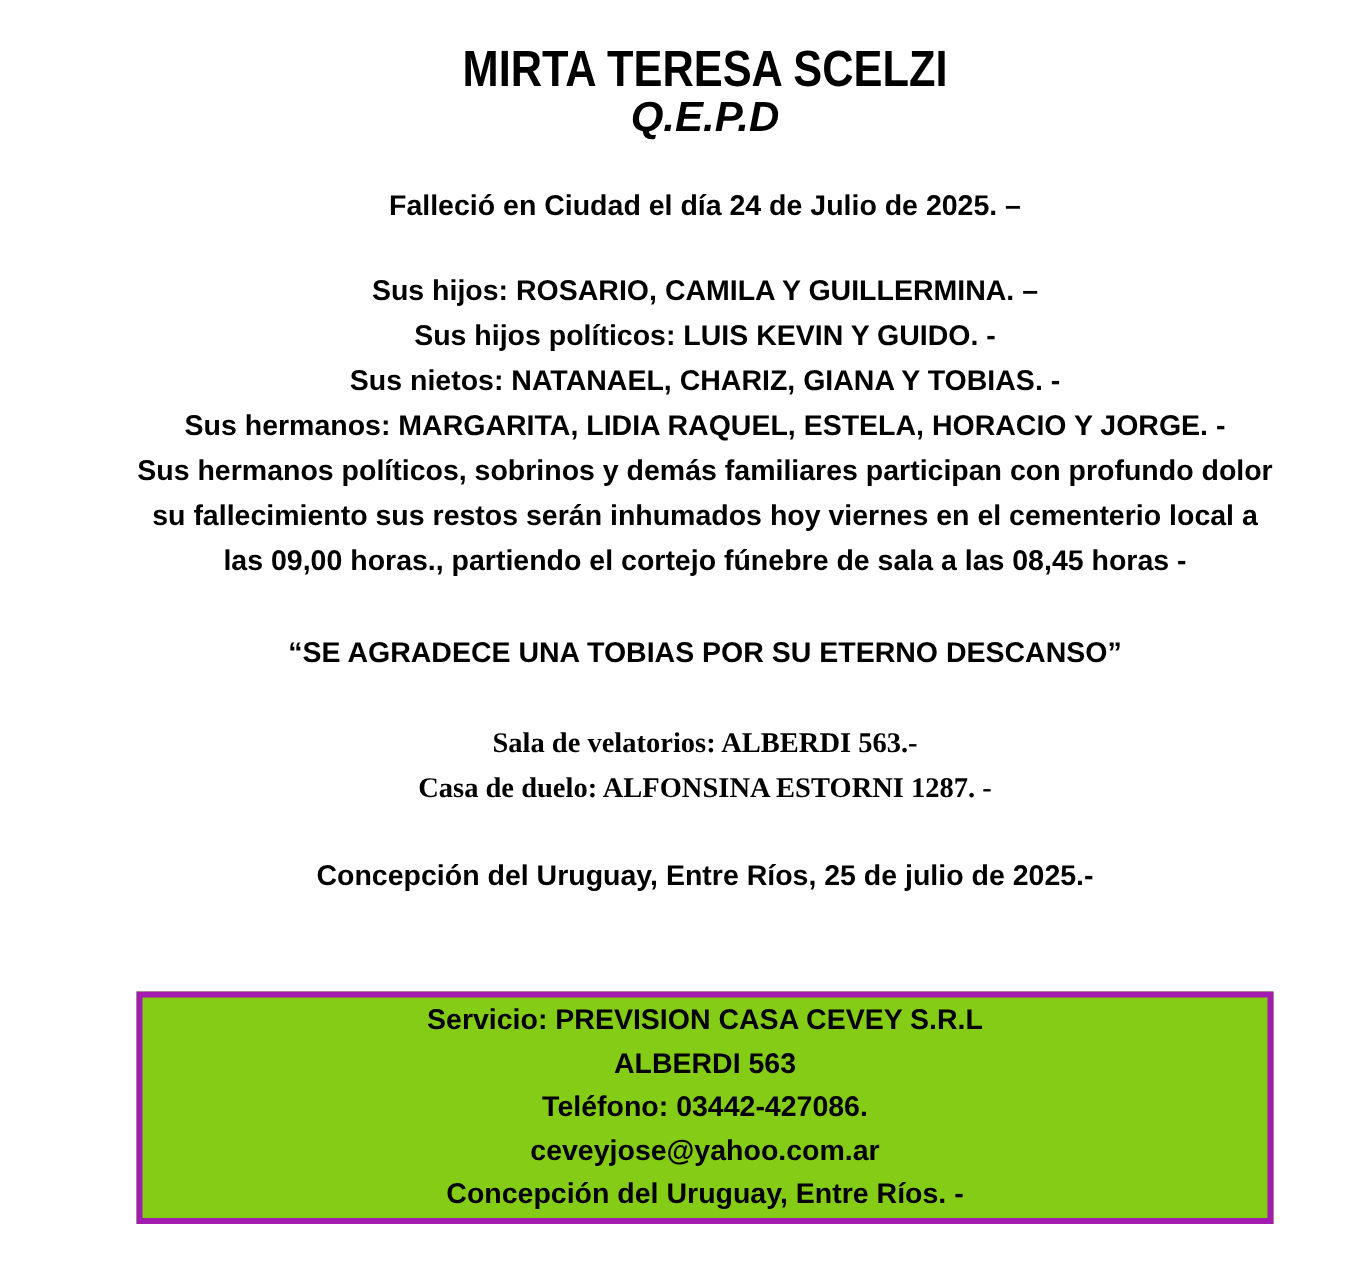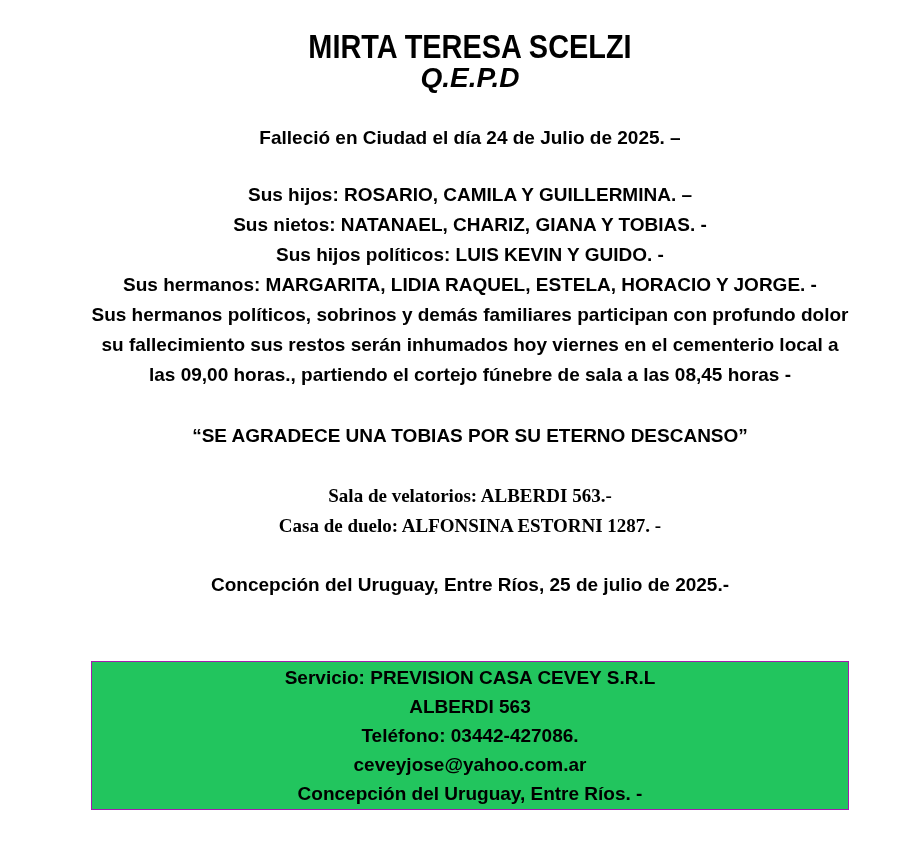--- a/index.html
+++ b/index.html
@@ -43,41 +43,41 @@
     font-style: italic;
   }
   .death-line   { margin-top: 32px !important; }
   .family-block { margin-top: 27px !important; }
   .prayer-line  { margin-top: 31px !important; }
   .address-block{ margin-top: 30px !important; font-family: Liberation Serif, serif; }
   .dateline     { margin-top: 29px !important; }
 
   .service-box {
     margin-top: 61px;
-    border: 1px solid #a21caf;
+    border: 4px solid #a21caf;
     padding: 1px 0;
     line-height: 29px;
-    background: #22c55e;
+    background: #84cc16;
   }
 </style>
 </head>
 <body>
 
 <div class="page">
 
   <p class="title">MIRTA TERESA SCELZI</p>
 
   <p class="subtitle">Q.E.P.D</p>
 
   <p class="death-line">Falleció en Ciudad el día 24 de Julio de 2025. –</p>
 
   <div class="family-block">
     <p>Sus hijos: ROSARIO, CAMILA Y GUILLERMINA. –</p>
+    <p>Sus hijos políticos: LUIS KEVIN Y GUIDO. -</p>
     <p>Sus nietos: NATANAEL, CHARIZ, GIANA Y TOBIAS. -</p>
-    <p>Sus hijos políticos: LUIS KEVIN Y GUIDO. -</p>
     <p>Sus hermanos: MARGARITA, LIDIA RAQUEL, ESTELA, HORACIO Y JORGE. -</p>
     <p>Sus hermanos políticos, sobrinos y demás familiares participan con profundo dolor su fallecimiento sus restos serán inhumados hoy viernes en el cementerio local a las 09,00 horas., partiendo el cortejo fúnebre de sala a las 08,45 horas -</p>
   </div>
 
   <p class="prayer-line">“SE AGRADECE UNA TOBIAS POR SU ETERNO DESCANSO”</p>
 
   <div class="address-block">
     <p>Sala de velatorios: ALBERDI 563.-</p>
     <p>Casa de duelo: ALFONSINA ESTORNI 1287. -</p>
   </div>

